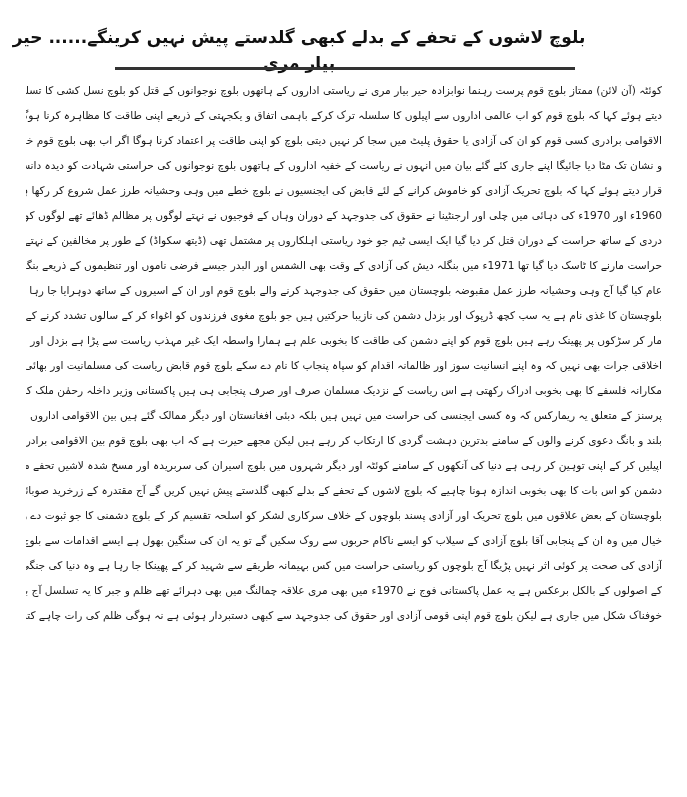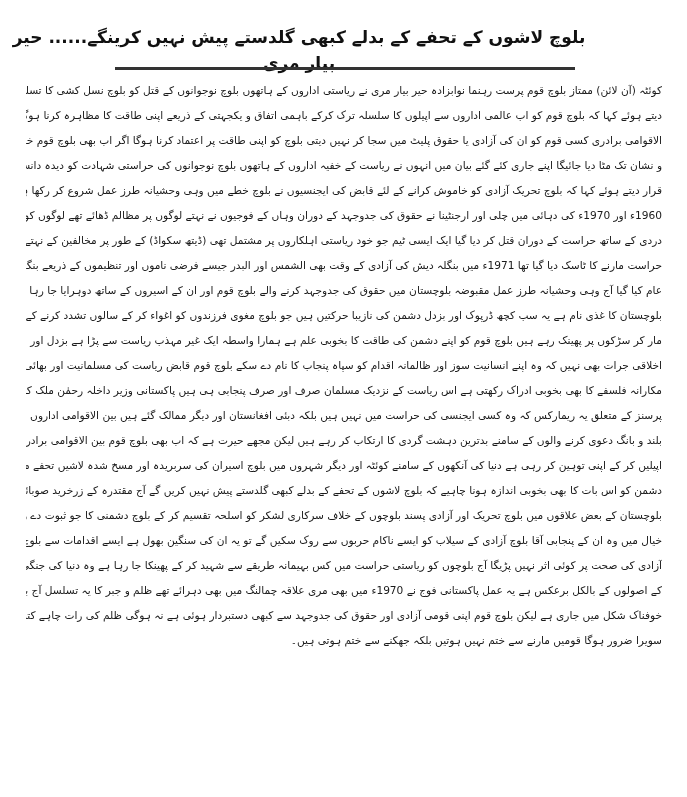--- a/index.html
+++ b/index.html
@@ -49,15 +49,14 @@
     <span class="line">مکارانہ فلسفے کا بھی بخوبی ادراک رکھتی ہے اس ریاست کے نزدیک مسلمان صرف اور صرف پنجابی ہی ہیں پاکستانی وزیر داخلہ رحمٰن ملک کا بلوچ مسنگ</span>
     <span class="line">پرسنز کے متعلق یہ ریمارکس کہ وہ کسی ایجنسی کی حراست میں نہیں ہیں بلکہ دبئی افغانستان اور دیگر ممالک گئے ہیں بین الاقوامی اداروں انسانی حقوق کے</span>
     <span class="line">بلند و بانگ دعوی کرنے والوں کے سامنے بدترین دہشت گردی کا ارتکاب کر رہے ہیں لیکن مجھے حیرت ہے کہ اب بھی بلوچ قوم بین الاقوامی برادری سے</span>
     <span class="line">اپیلیں کر کے اپنی توہین کر رہی ہے دنیا کی آنکھوں کے سامنے کوئٹہ اور دیگر شہروں میں بلوچ اسیران کی سربریدہ اور مسخ شدہ لاشیں تحفے میں بھیجی جا رہی ہیں</span>
     <span class="line">دشمن کو اس بات کا بھی بخوبی اندازہ ہونا چاہیے کہ بلوچ لاشوں کے تحفے کے بدلے کبھی گلدستے پیش نہیں کریں گے آج مقتدرہ کے زرخرید صوبائی حکمران</span>
     <span class="line">بلوچستان کے بعض علاقوں میں بلوچ تحریک اور آزادی پسند بلوچوں کے خلاف سرکاری لشکر کو اسلحہ تقسیم کر کے بلوچ دشمنی کا جو ثبوت دے رہے ہیں ان کے</span>
     <span class="line">خیال میں وہ ان کے پنجابی آقا بلوچ آزادی کے سیلاب کو ایسے ناکام حربوں سے روک سکیں گے تو یہ ان کی سنگین بھول ہے ایسے اقدامات سے بلوچ تحریک</span>
     <span class="line">آزادی کی صحت پر کوئی اثر نہیں پڑیگا آج بلوچوں کو ریاستی حراست میں کس بہیمانہ طریقے سے شہید کر کے پھینکا جا رہا ہے وہ دنیا کی جنگی قوانین اور جینوا کنونشن</span>
     <span class="line">کے اصولوں کے بالکل برعکس ہے یہ عمل پاکستانی فوج نے 1970ء میں بھی مری علاقہ چمالنگ میں بھی دہرائے تھے ظلم و جبر کا یہ تسلسل آج بھی قدرے</span>
     <span class="line">خوفناک شکل میں جاری ہے لیکن بلوچ قوم اپنی قومی آزادی اور حقوق کی جدوجہد سے کبھی دستبردار ہوئی ہے نہ ہوگی ظلم کی رات چاہے کتنی ہی طویل کیوں نہ ہو</span>
-    <span class="line last">سویرا ضرور ہوگا قومیں مارنے سے ختم نہیں ہوتیں بلکہ جھکنے سے ختم ہوتی ہیں۔</span>
   </div>
 </div>
 
 </body></html>

